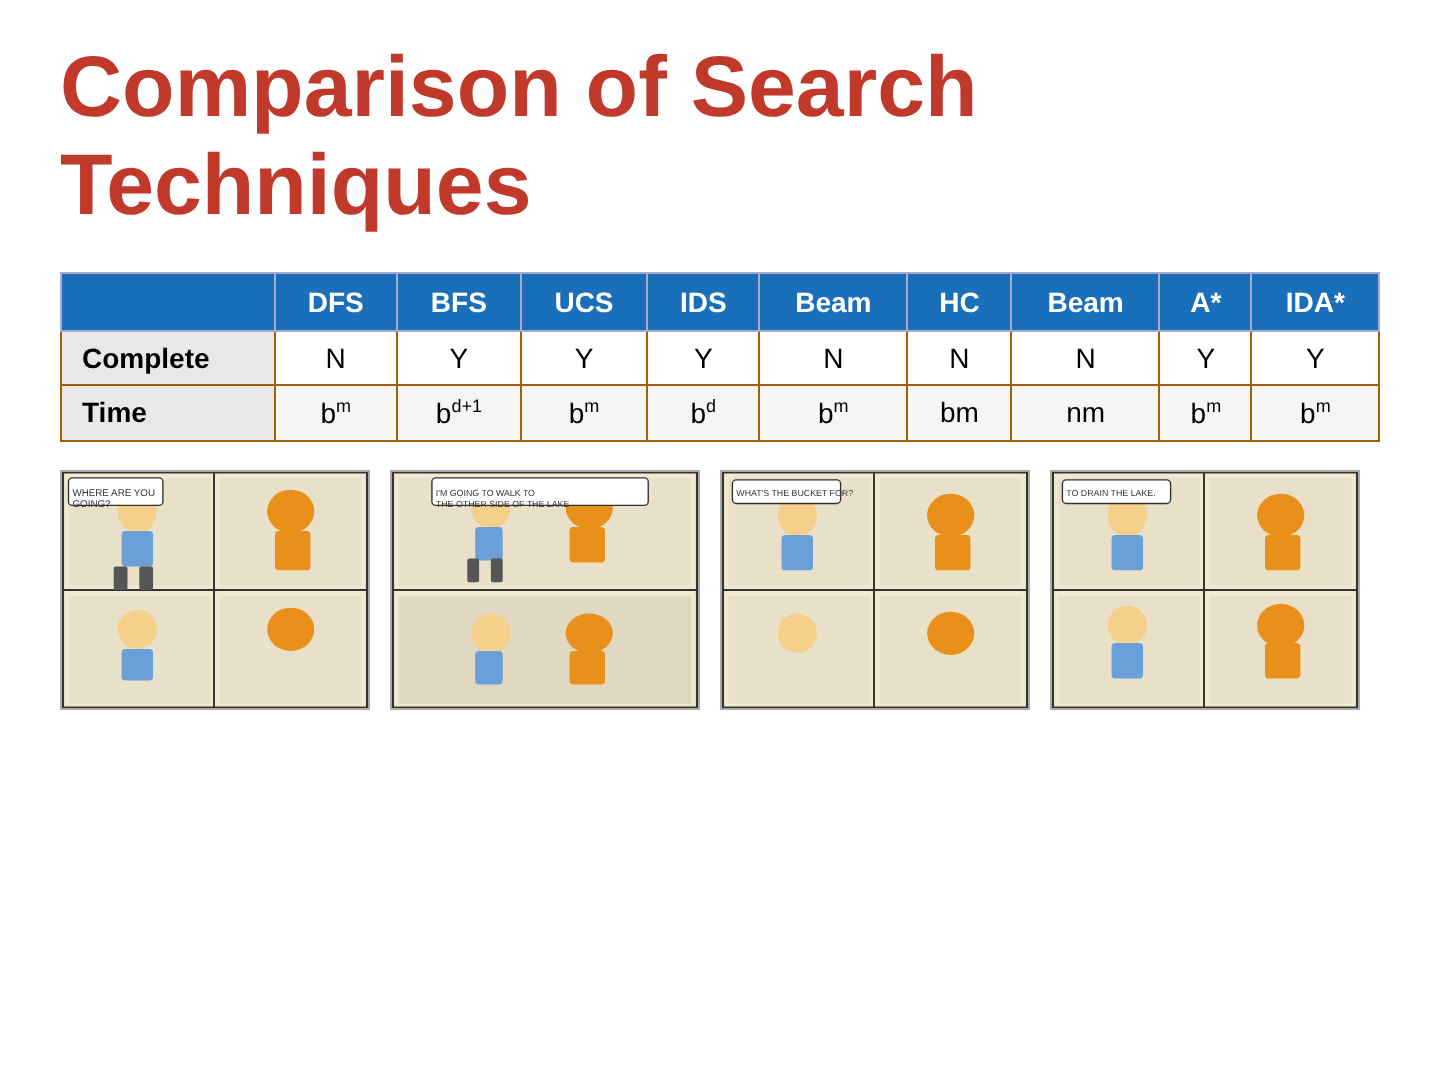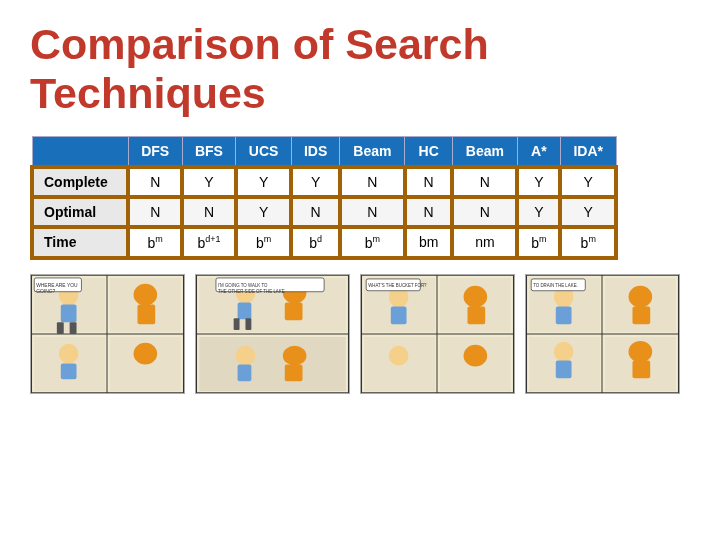--- a/index.html
+++ b/index.html
@@ -21,21 +21,21 @@
 
     .title {
       font-size: 43px;
       font-weight: bold;
       color: #c0392b;
       margin-bottom: 18px;
     }
 
     table {
       border-collapse: collapse;
-      width: 588px;
+      width: 660px;
       margin-bottom: 14px;
     }
 
     thead tr th {
       background-color: #1a6fba;
       color: #fff;
       font-weight: bold;
       text-align: center;
       padding: 6px 10px;
       font-size: 14px;
@@ -43,21 +43,21 @@
     }
 
     thead tr th:first-child {
       background-color: #1a6fba;
     }
 
     tbody tr td {
       text-align: center;
       padding: 5px 10px;
       font-size: 14px;
-      border: 4px solid #a16207;
+      border: 1px solid #a16207;
       background: #f5f5f5;
     }
 
     tbody tr td:first-child {
       text-align: left;
       font-weight: bold;
       background: #e8e8e8;
       padding-left: 10px;
     }
 
@@ -129,32 +129,20 @@
         <td>Y</td>
         <td>Y</td>
         <td>Y</td>
         <td>N</td>
         <td>N</td>
         <td>N</td>
         <td>Y</td>
         <td>Y</td>
       </tr>
 
-      <tr>
-        <td>Optimal</td>
-        <td>N</td>
-        <td>N</td>
-        <td>Y</td>
-        <td>N</td>
-        <td>N</td>
-        <td>N</td>
-        <td>N</td>
-        <td>Y</td>
-        <td>Y</td>
-      </tr>
 
 
       <tr>
         <td>Time</td>
         <td>b<sup>m</sup></td>
         <td>b<sup>d+1</sup></td>
         <td>b<sup>m</sup></td>
         <td>b<sup>d</sup></td>
         <td>b<sup>m</sup></td>
         <td>bm</td>

